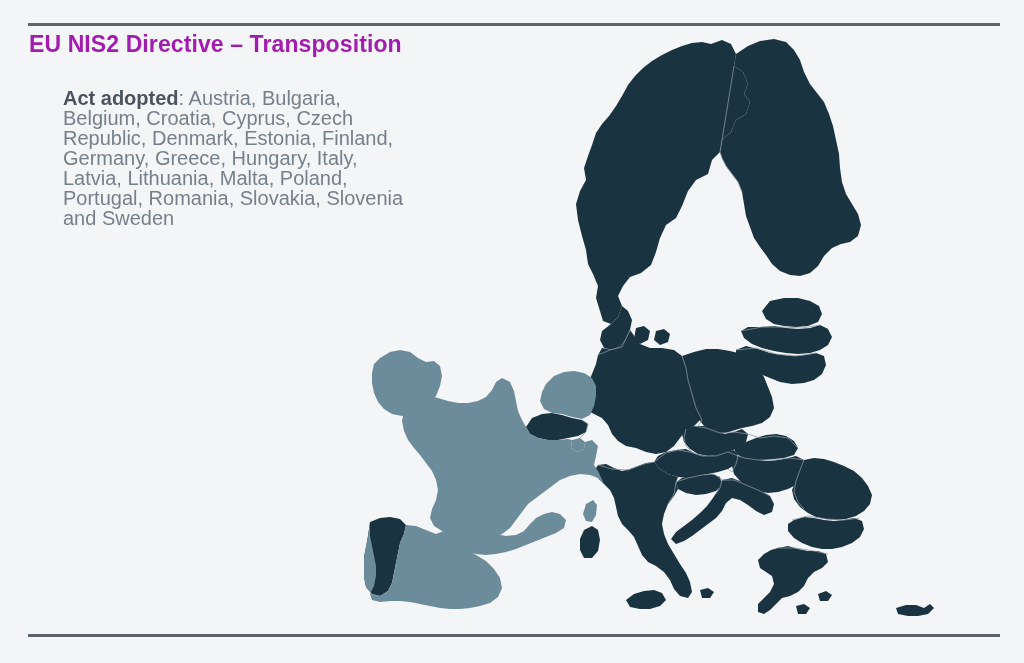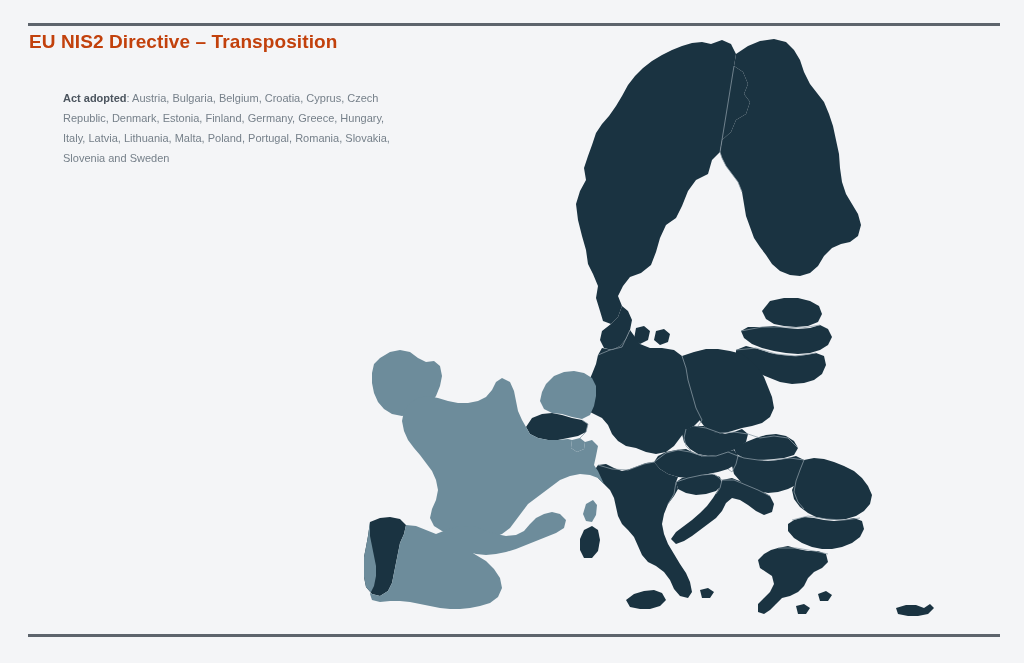--- a/index.html
+++ b/index.html
@@ -28,23 +28,23 @@
     height: 3px;
     background: #5d646c;
   }
   .rule-top { top: 23px; }
   .rule-bottom { top: 634px; }
 
   .page-title {
     position: absolute;
     left: 29px;
     top: 31px;
-    font-size: 19px;
+    font-size: 23px;
     font-weight: bold;
-    color: #c2410c;
+    color: #a21caf;
     letter-spacing: 0.1px;
     white-space: nowrap;
   }
 
   .legend {
     position: absolute;
     left: 29px;
     top: 88px;
     width: 400px;
   }
@@ -55,21 +55,21 @@
     margin-bottom: 18px;
   }
   .legend-swatch {
     flex: 0 0 auto;
     width: 24px;
     height: 24px;
     margin-right: 10px;
     margin-top: 1px;
   }
   .legend-text {
-    font-size: 11px;
+    font-size: 20px;
     line-height: 20px;
     color: #76808a;
     max-width: 345px;
   }
   .legend-text b {
     color: #4b545e;
     font-weight: bold;
   }
 
   .map-wrap {

